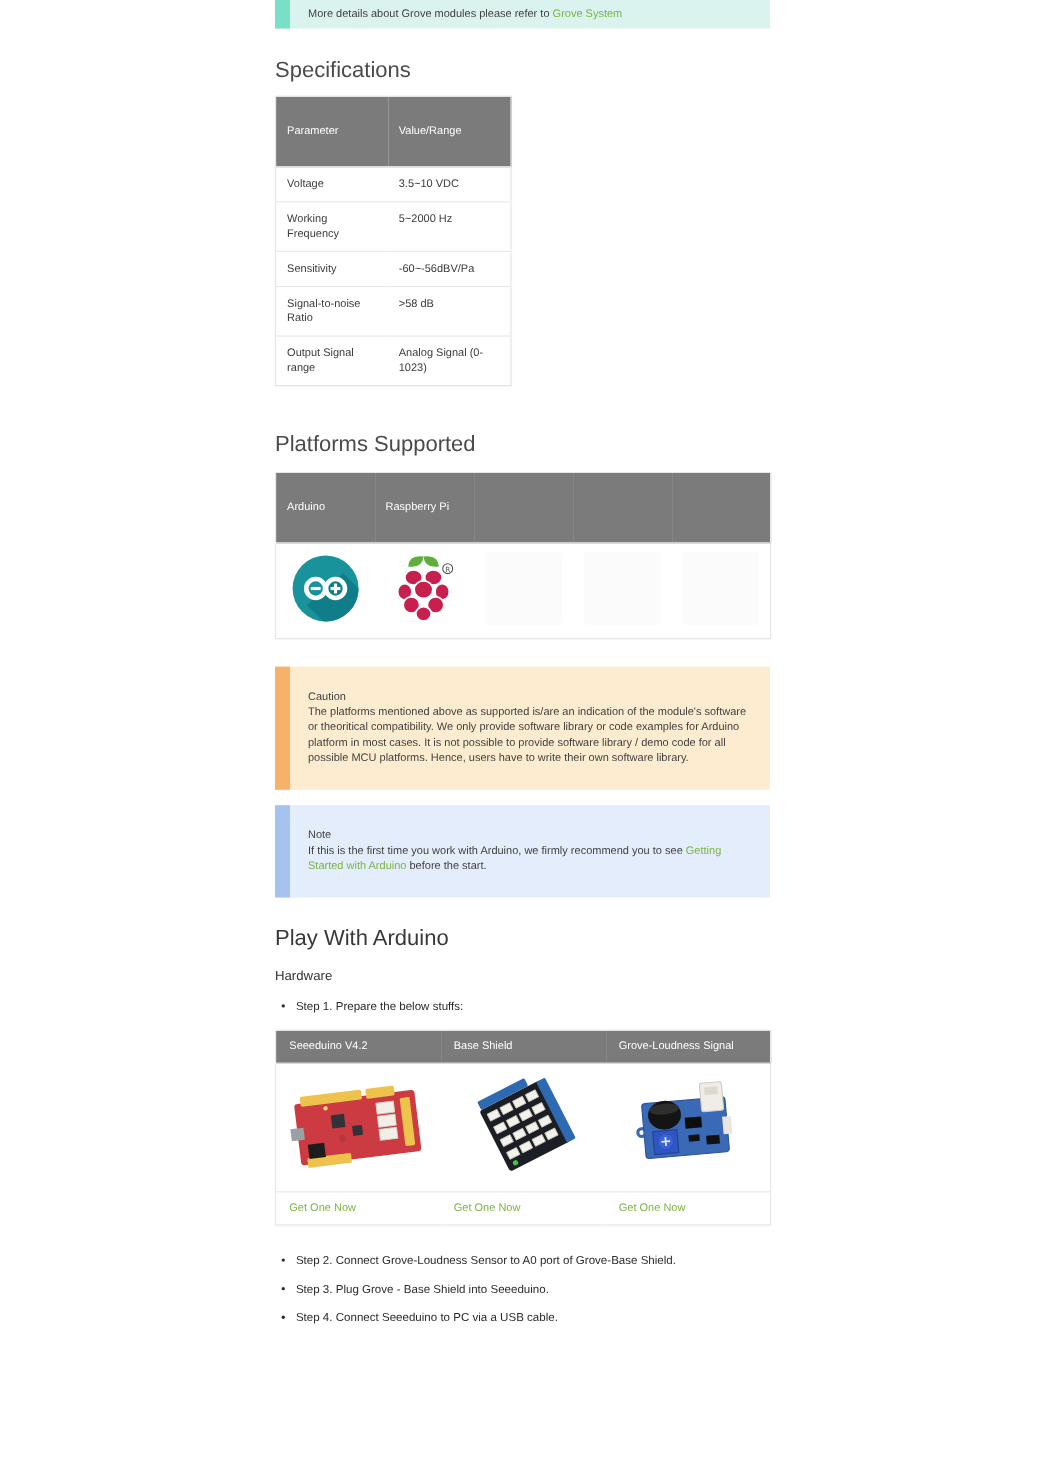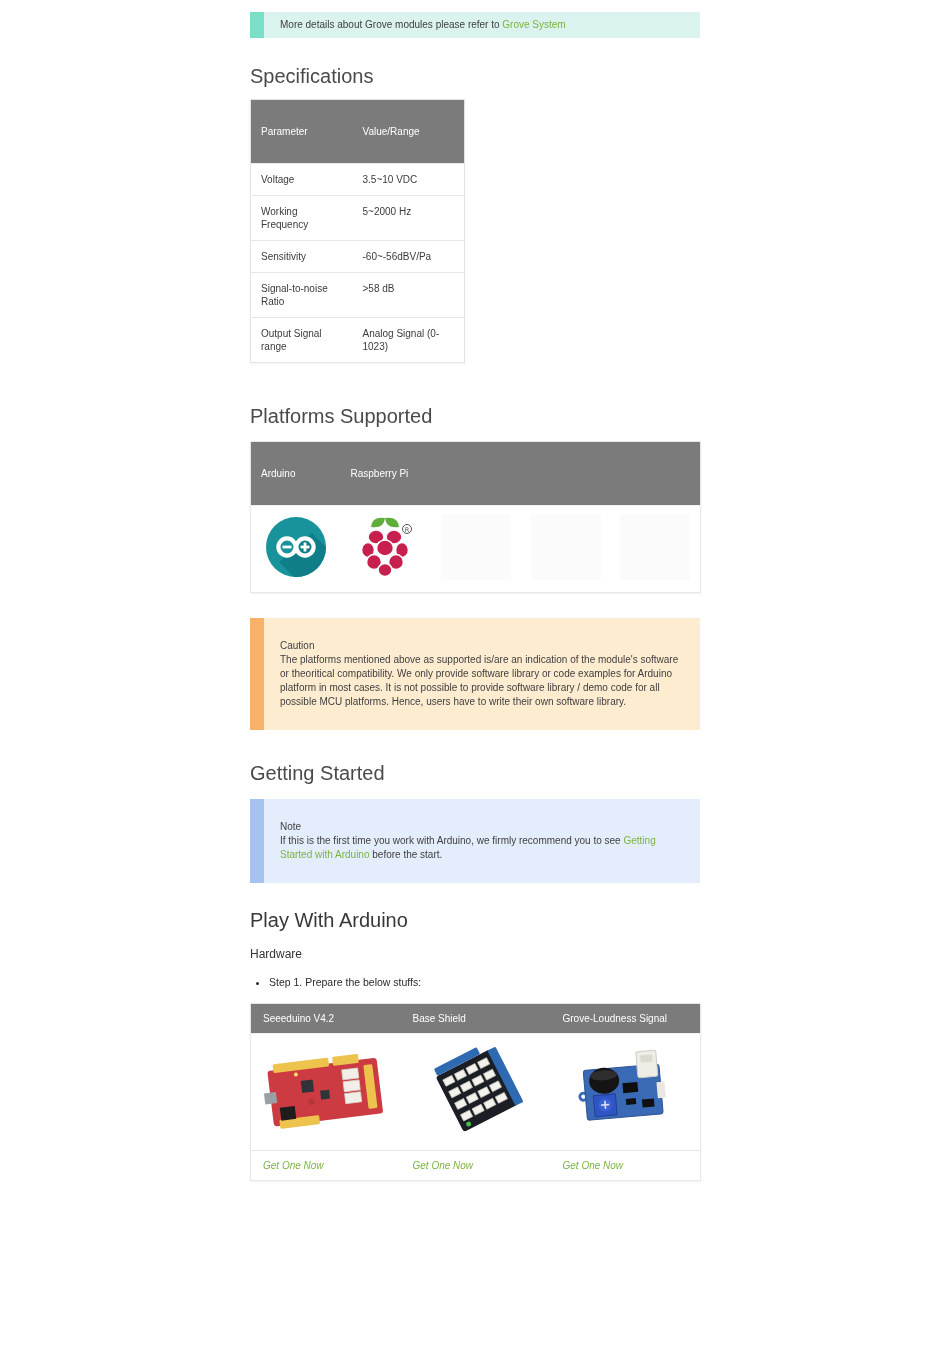--- a/index.html
+++ b/index.html
@@ -3,21 +3,21 @@
 <meta charset="utf-8">
 <style>
   * { box-sizing: border-box; margin: 0; padding: 0; }
   html, body { background: #ffffff; }
   body {
     width: 950px;
     min-height: 1347px;
     font-family: "Liberation Sans", "DejaVu Sans", sans-serif;
     color: #3b3b3b;
   }
-  .content { width: 450px; margin: 12px auto; }
+  .content { width: 450px; margin: 0 auto; }
 
   a { color: #7cb342; text-decoration: none; cursor: pointer; }
 
   
   .admonition { display: flex; align-items: stretch; }
   .admonition .bar { width: 14px; flex: 0 0 14px; }
   .admonition .abody { flex: 1; padding: 21px 16px; font-size: 10px; line-height: 14px; color: #3f3f3f; }
   .admonition .atitle { font-weight: 500; margin-bottom: 0; color: #3f3f3f; }
   .tip .bar { background: #79dfc7; }
   .tip .abody { background: #dbf3ee; padding: 6px 16px; }
@@ -55,21 +55,21 @@
   }
 
   .platforms-table { width: 100%; border: 1px solid #e7e7e7; table-layout: fixed; }
   .platforms-table th { width: 90px; }
   .platforms-table td { height: 87px; text-align: center; vertical-align: middle; border-top: 1px solid #efefef; }
   .placeholder-img { width: 70px; height: 66px; background: #fbfbfb; display: inline-block; border-radius: 2px; }
 
   .hw-table { width: 100%; border: 1px solid #e7e7e7; table-layout: fixed; }
   .hw-table th { width: 150px; padding: 9px 12px; }
   .hw-table td.img-cell { height: 117px; text-align: center; vertical-align: middle; border-top: 1px solid #efefef; }
-  .hw-table td.link-cell { padding: 9px 12px; border-top: 1px solid #e7e7e7; font-size: 10px; font-style: italic; }
+  .hw-table td.link-cell { padding: 9px 12px; border-top: 1px solid #e7e7e7; font-size: 10px; }
 
   
   ul { padding-left: 19px; list-style: disc; }
   li { font-size: 10.5px; color: #2b2b2b; line-height: 15px; margin-bottom: 11px; }
   ul.single li { margin-bottom: 0; }
 </style>
 </head>
 <body>
 
 <div class="content">
@@ -174,21 +174,20 @@
   </table>
 
   <div class="admonition caution mt-25">
     <div class="bar"></div>
     <div class="abody">
       <div class="atitle">Caution</div>
       <div>The platforms mentioned above as supported is/are an indication of the module's software or theoritical compatibility. We only provide software library or code examples for Arduino platform in most cases. It is not possible to provide software library / demo code for all possible MCU platforms. Hence, users have to write their own software library.</div>
     </div>
   </div>
 
-  <h2 class="mt-31">Getting Started</h2>
 
   <div class="admonition note mt-14">
     <div class="bar"></div>
     <div class="abody">
       <div class="atitle">Note</div>
       <div><span>If this is the first time you work with Arduino, we firmly recommend you to see </span><a>Getting Started with Arduino</a><span> before the start.</span></div>
     </div>
   </div>
 
   <h3 class="mt-27">Play With Arduino</h3>
@@ -280,14 +279,19 @@
         </td>
       </tr>
       <tr>
         <td class="link-cell"><a>Get One Now</a></td>
         <td class="link-cell"><a>Get One Now</a></td>
         <td class="link-cell"><a>Get One Now</a></td>
       </tr>
     </tbody>
   </table>
 
+  <ul class="mt-25">
+    <li>Step 2. Connect Grove-Loudness Sensor to A0 port of Grove-Base Shield.</li>
+    <li>Step 3. Plug Grove - Base Shield into Seeeduino.</li>
+    <li>Step 4. Connect Seeeduino to PC via a USB cable.</li>
+  </ul>
 
 </div>
 
 </body></html>

